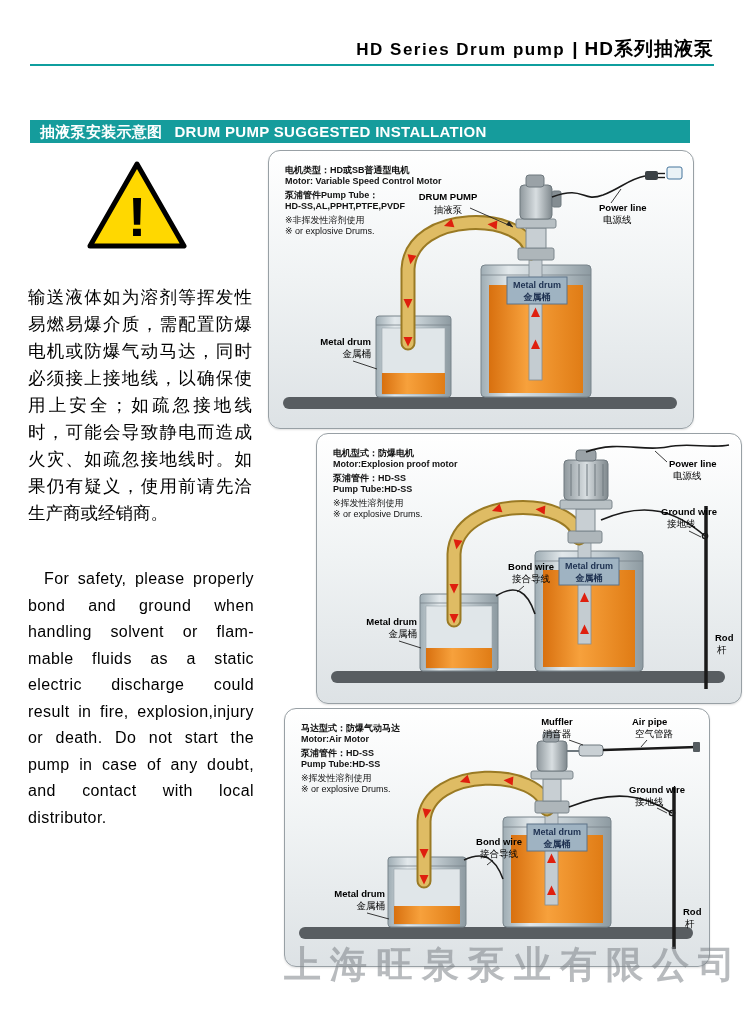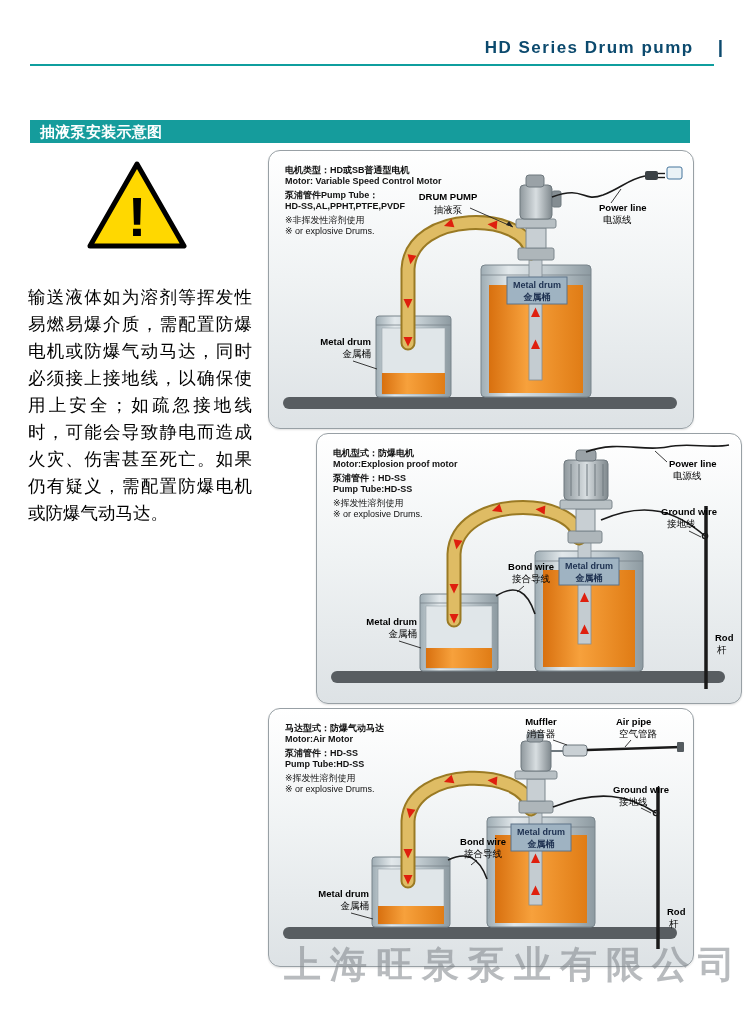--- a/index.html
+++ b/index.html
@@ -2,21 +2,21 @@
 <html><head>
 <meta charset="utf-8">
 <style>
   html,body { margin:0; padding:0; background:#ffffff; }
   .page {
     position:relative; width:744px; height:1024px; margin:0 auto;
     background:#ffffff; overflow:hidden;
     font-family:"Liberation Sans","DejaVu Sans",sans-serif;
   }
   
-  .hdr { position:absolute; top:36px; right:14px; display:flex; align-items:baseline; color:#0c4a6e;gap:17px; }
+  .hdr { position:absolute; top:36px; right:30px; display:flex; align-items:baseline; color:#000000; }
   .hdr-en { font-size:17px; font-weight:bold; letter-spacing:1.5px; }
   .hdr-div { font-size:19px; font-weight:bold; margin:0 7px; }
   .hdr-zh { font-size:19px; font-weight:bold; letter-spacing:1px; }
   .hdr-rule { position:absolute; top:64px; left:30px; width:684px; height:2px; background:#0f9e9e; }
   
   .banner { position:absolute; top:120px; left:30px; width:650px; height:23px;
     background:#159c9c; color:#fff; font-weight:bold; font-size:15px; line-height:23px;
     padding-left:10px; letter-spacing:0.3px; display:flex; gap:12px; }
   
   .warn { position:absolute; top:158px; left:84px; width:106px; height:96px; }
@@ -26,21 +26,21 @@
   .en-para { position:absolute; top:566px; left:28px; width:226px;
     font-size:16px; line-height:26.5px; color:#000; text-align:justify;
     letter-spacing:0.4px; word-spacing:2px; text-indent:16px; }
   
   .diagram { position:absolute; left:268px; width:424px;
     border:1px solid #98a0a5; border-radius:12px;
     background:linear-gradient(180deg,#ffffff 0%,#f0f3f4 45%,#dde2e5 100%);
     box-shadow:0 1px 2px rgba(0,0,0,0.12); }
   .d1 { top:150px; height:277px; }
   .d2 { top:433px; height:269px;margin-left:48px; }
-  .d3 { top:708px; height:257px; }
+  .d3 { top:708px; height:257px;margin-left:16px; }
   .dsvg { width:100%; height:100%; display:block; }
   .dsvg text { font-family:"Liberation Sans","DejaVu Sans",sans-serif; }
   .spec   { font-size:9px; fill:#111; }
   .spec-b { font-size:9px; fill:#111; font-weight:bold; }
   .lbl  { font-size:9.5px; font-weight:bold; fill:#000; }
   .lblz { font-size:9.5px; fill:#000; }
   .plate-t { font-size:9px; font-weight:bold; fill:#1d3050; }
   .leader { stroke:#222; stroke-width:0.9; fill:none; }
   .wire { stroke:#1a1a1a; stroke-width:1.6; fill:none; }
   
@@ -73,35 +73,38 @@
         <stop offset="0.5" stop-color="#d8dee1"></stop>
         <stop offset="1" stop-color="#7f888d"></stop>
       </linearGradient>
       <polygon id="arrowR" points="0,-4.5 9.5,0 0,4.5" fill="#df1f0e"></polygon>
     </defs>
   </svg>
 
   <div class="hdr">
     <span class="hdr-en">HD Series Drum pump</span>
     <span class="hdr-div">|</span>
+    <span class="hdr-zh">HD系列抽液泵</span>
   </div>
   <div class="hdr-rule"></div>
 
   <div class="banner">
     <span>抽液泵安装示意图</span>
+    <span>DRUM PUMP SUGGESTED INSTALLATION</span>
   </div>
 
   <div class="warn">
     <svg viewBox="0 0 106 96" width="106" height="96">
       <path d="M53 6 L100 88 L6 88 Z" fill="#ffd800" stroke="#000" stroke-width="5" stroke-linejoin="round"></path>
       <text x="53" y="78" text-anchor="middle" style="font-size:56px;font-weight:bold;fill:#000;font-family:'Liberation Sans',sans-serif;">!</text>
     </svg>
   </div>
 
-  <div class="zh-para">输送液体如为溶剂等挥发性易燃易爆介质，需配置防爆电机或防爆气动马达，同时必须接上接地线，以确保使用上安全；如疏忽接地线时，可能会导致静电而造成火灾、伤害甚至死亡。如果仍有疑义，需配置防爆电机或防爆气动马达。</div>
+  <div class="zh-para">输送液体如为溶剂等挥发性易燃易爆介质，需配置防爆电机或防爆气动马达，同时必须接上接地线，以确保使用上安全；如疏忽接地线时，可能会导致静电而造成火灾、如疏忽接地线时。如果仍有疑义，使用前请先洽生产商或经销商。</div>
+  <div class="en-para">For safety, please properly bond and ground when handling solvent or flam-mable fluids as a static electric discharge could result in fire, explosion,injury or death. Do not start the pump in case of any doubt, and contact with local distributor.</div>
 
   <div class="diagram d1">
     <svg class="dsvg" viewBox="0 0 424 277">
 
       <g>
         <text x="16" y="22" class="spec-b">电机类型：HD或SB普通型电机</text>
         <text x="16" y="33" class="spec-b">Motor: Variable Speed Control Motor</text>
         <text x="16" y="47" class="spec-b">泵浦管件Pump Tube：</text>
         <text x="16" y="58" class="spec-b">HD-SS,AL,PPHT,PTFE,PVDF</text>
         <text x="16" y="72" class="spec">※非挥发性溶剂使用</text>

